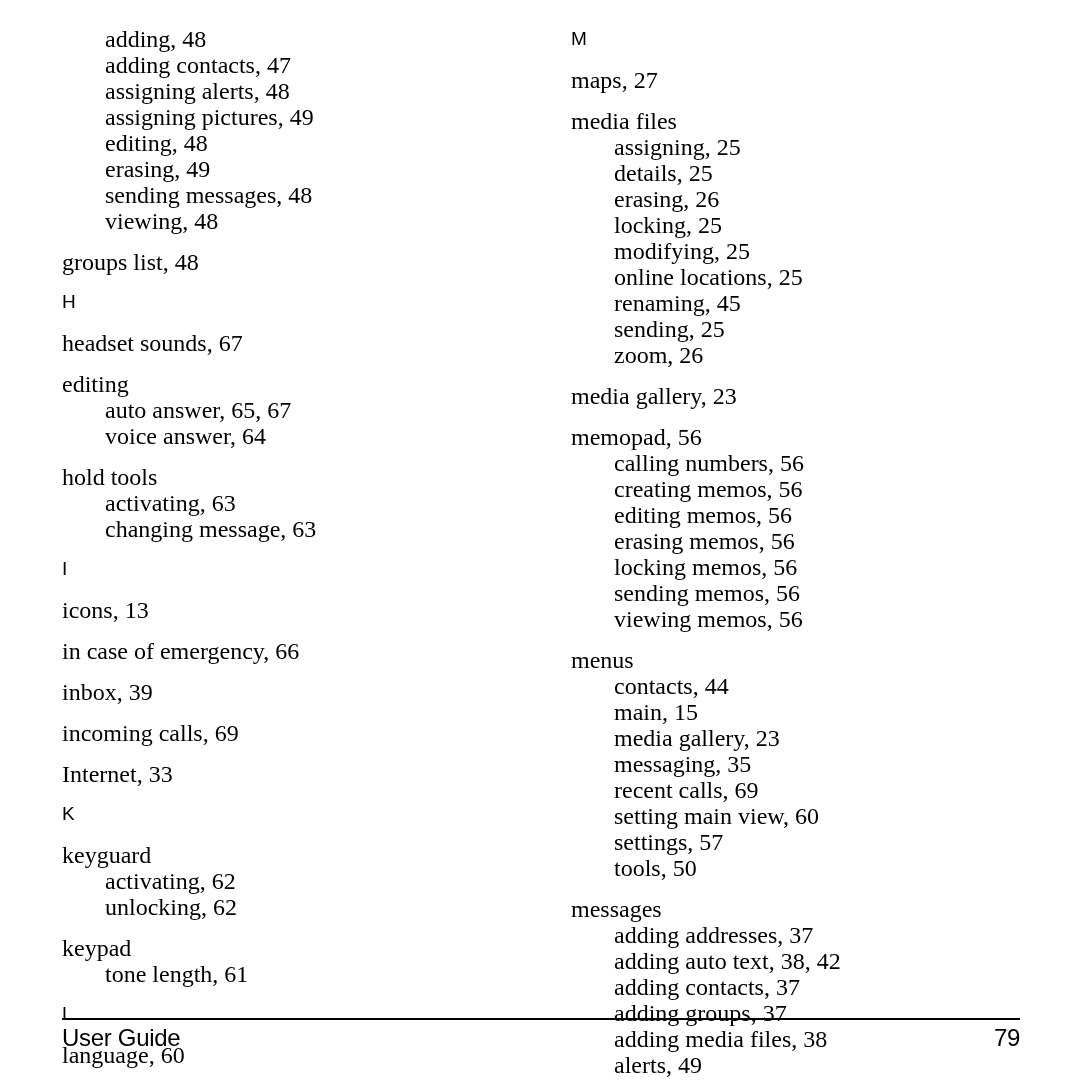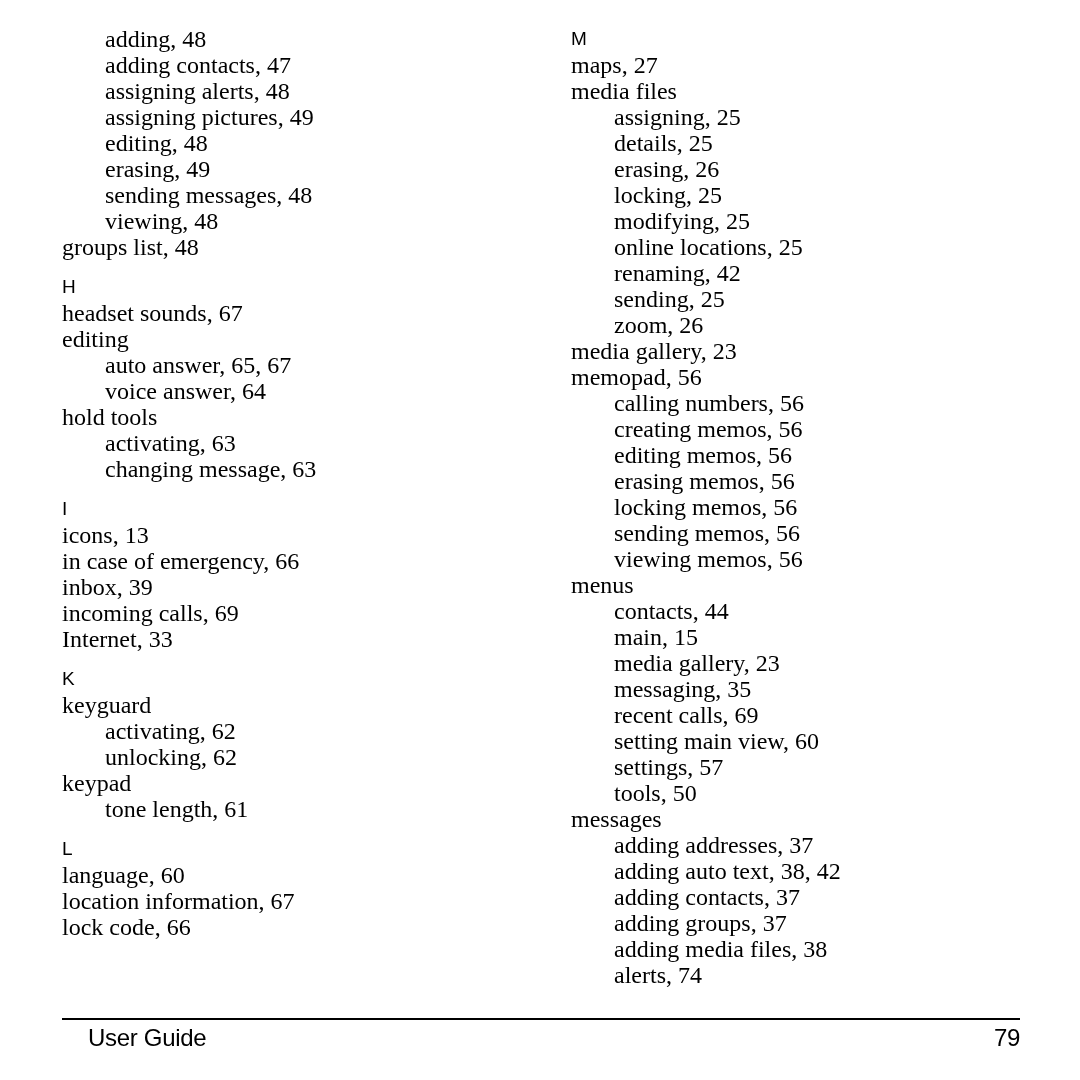--- a/index.html
+++ b/index.html
@@ -57,21 +57,21 @@
     margin-top: 0;
   }
 
   
   .entry {
     font-family: "Liberation Serif", "DejaVu Serif", serif;
     font-size: 24px;
     line-height: 26px;
     white-space: pre;
   }
-  .entry.level-0 { padding-left: 0px; }
+  .entry.level-0 { padding-left: 0px; margin-top: 15px; }
   .entry.level-1 { padding-left: 43px; }
 
   
   .footer {
     position: absolute;
     left: 62px;
     top: 1018px;
     width: 958px;
   }
   .footer-rule {
@@ -84,21 +84,21 @@
     display: flex;
     justify-content: space-between;
     align-items: baseline;
     margin-top: 4px;
     font-family: "Liberation Sans", "DejaVu Sans", sans-serif;
     font-size: 24px;
     line-height: 28px;
     font-weight: 400;
     letter-spacing: -0.3px;
   }
-  .footer-left  { text-align: left; white-space: pre; margin-left: 26px; }
+  .footer-left  { text-align: left; white-space: pre; }
   .footer-right { text-align: right; white-space: pre; }
 </style>
 </head>
 <body>
 
 <div id="page">
 
   <div class="columns">
 
     <div class="column left">
@@ -151,21 +151,21 @@
         <div class="section">
           <div class="letter-heading">M</div>
           <div class="entry level-0">maps, 27</div>
           <div class="entry level-0">media files</div>
           <div class="entry level-1">assigning, 25</div>
           <div class="entry level-1">details, 25</div>
           <div class="entry level-1">erasing, 26</div>
           <div class="entry level-1">locking, 25</div>
           <div class="entry level-1">modifying, 25</div>
           <div class="entry level-1">online locations, 25</div>
-          <div class="entry level-1">renaming, 42</div>
+          <div class="entry level-1">renaming, 45</div>
           <div class="entry level-1">sending, 25</div>
           <div class="entry level-1">zoom, 26</div>
           <div class="entry level-0">media gallery, 23</div>
           <div class="entry level-0">memopad, 56</div>
           <div class="entry level-1">calling numbers, 56</div>
           <div class="entry level-1">creating memos, 56</div>
           <div class="entry level-1">editing memos, 56</div>
           <div class="entry level-1">erasing memos, 56</div>
           <div class="entry level-1">locking memos, 56</div>
           <div class="entry level-1">sending memos, 56</div>
@@ -178,21 +178,21 @@
           <div class="entry level-1">recent calls, 69</div>
           <div class="entry level-1">setting main view, 60</div>
           <div class="entry level-1">settings, 57</div>
           <div class="entry level-1">tools, 50</div>
           <div class="entry level-0">messages</div>
           <div class="entry level-1">adding addresses, 37</div>
           <div class="entry level-1">adding auto text, 38, 42</div>
           <div class="entry level-1">adding contacts, 37</div>
           <div class="entry level-1">adding groups, 37</div>
           <div class="entry level-1">adding media files, 38</div>
-          <div class="entry level-1">alerts, 74</div>
+          <div class="entry level-1">alerts, 49</div>
         </div>
       </div>
 
   </div>
 
   <div class="footer">
     <div class="footer-rule"></div>
     <div class="footer-row">
       <span class="footer-left">User Guide</span>
       <span class="footer-right">79</span>

